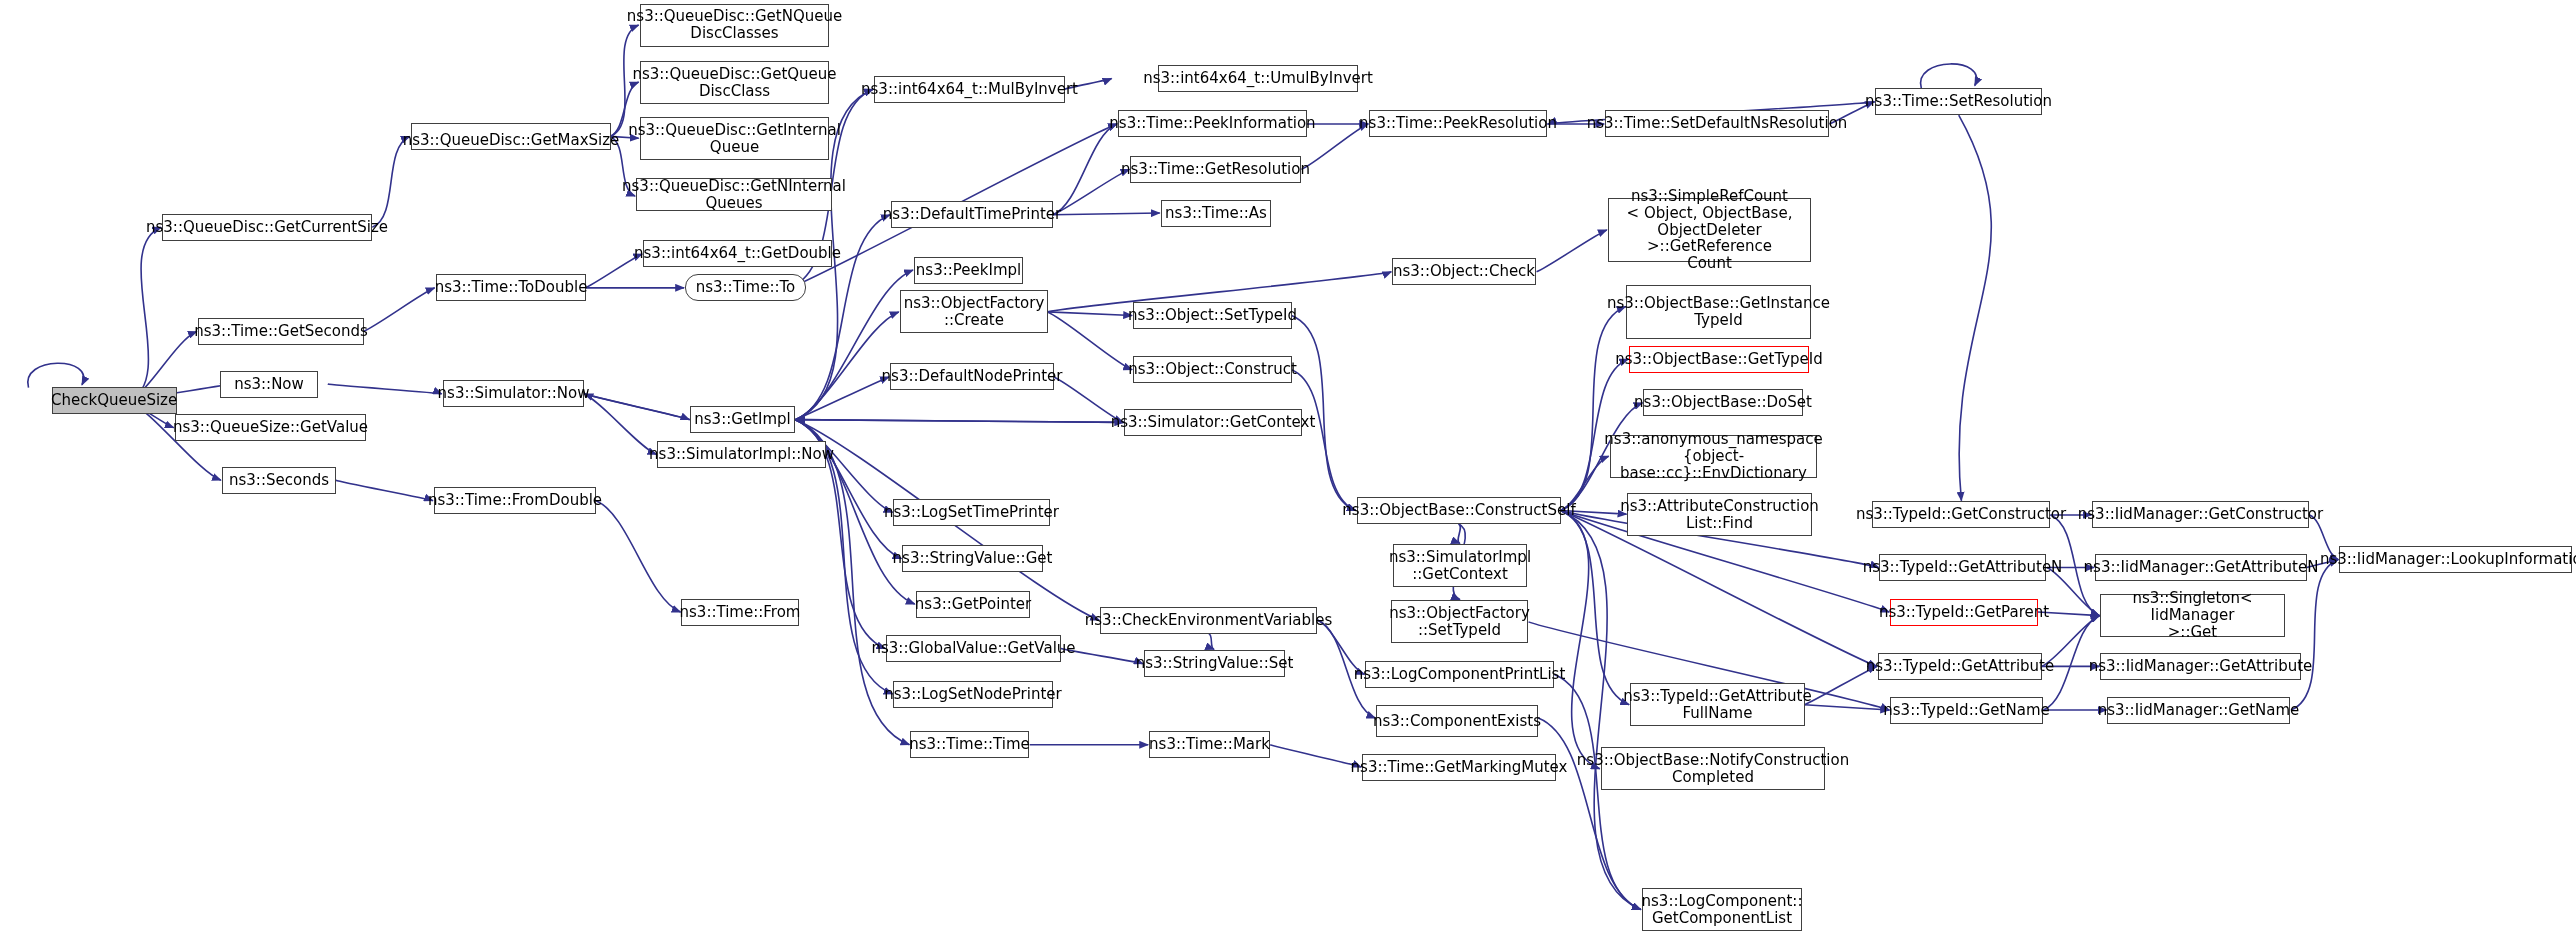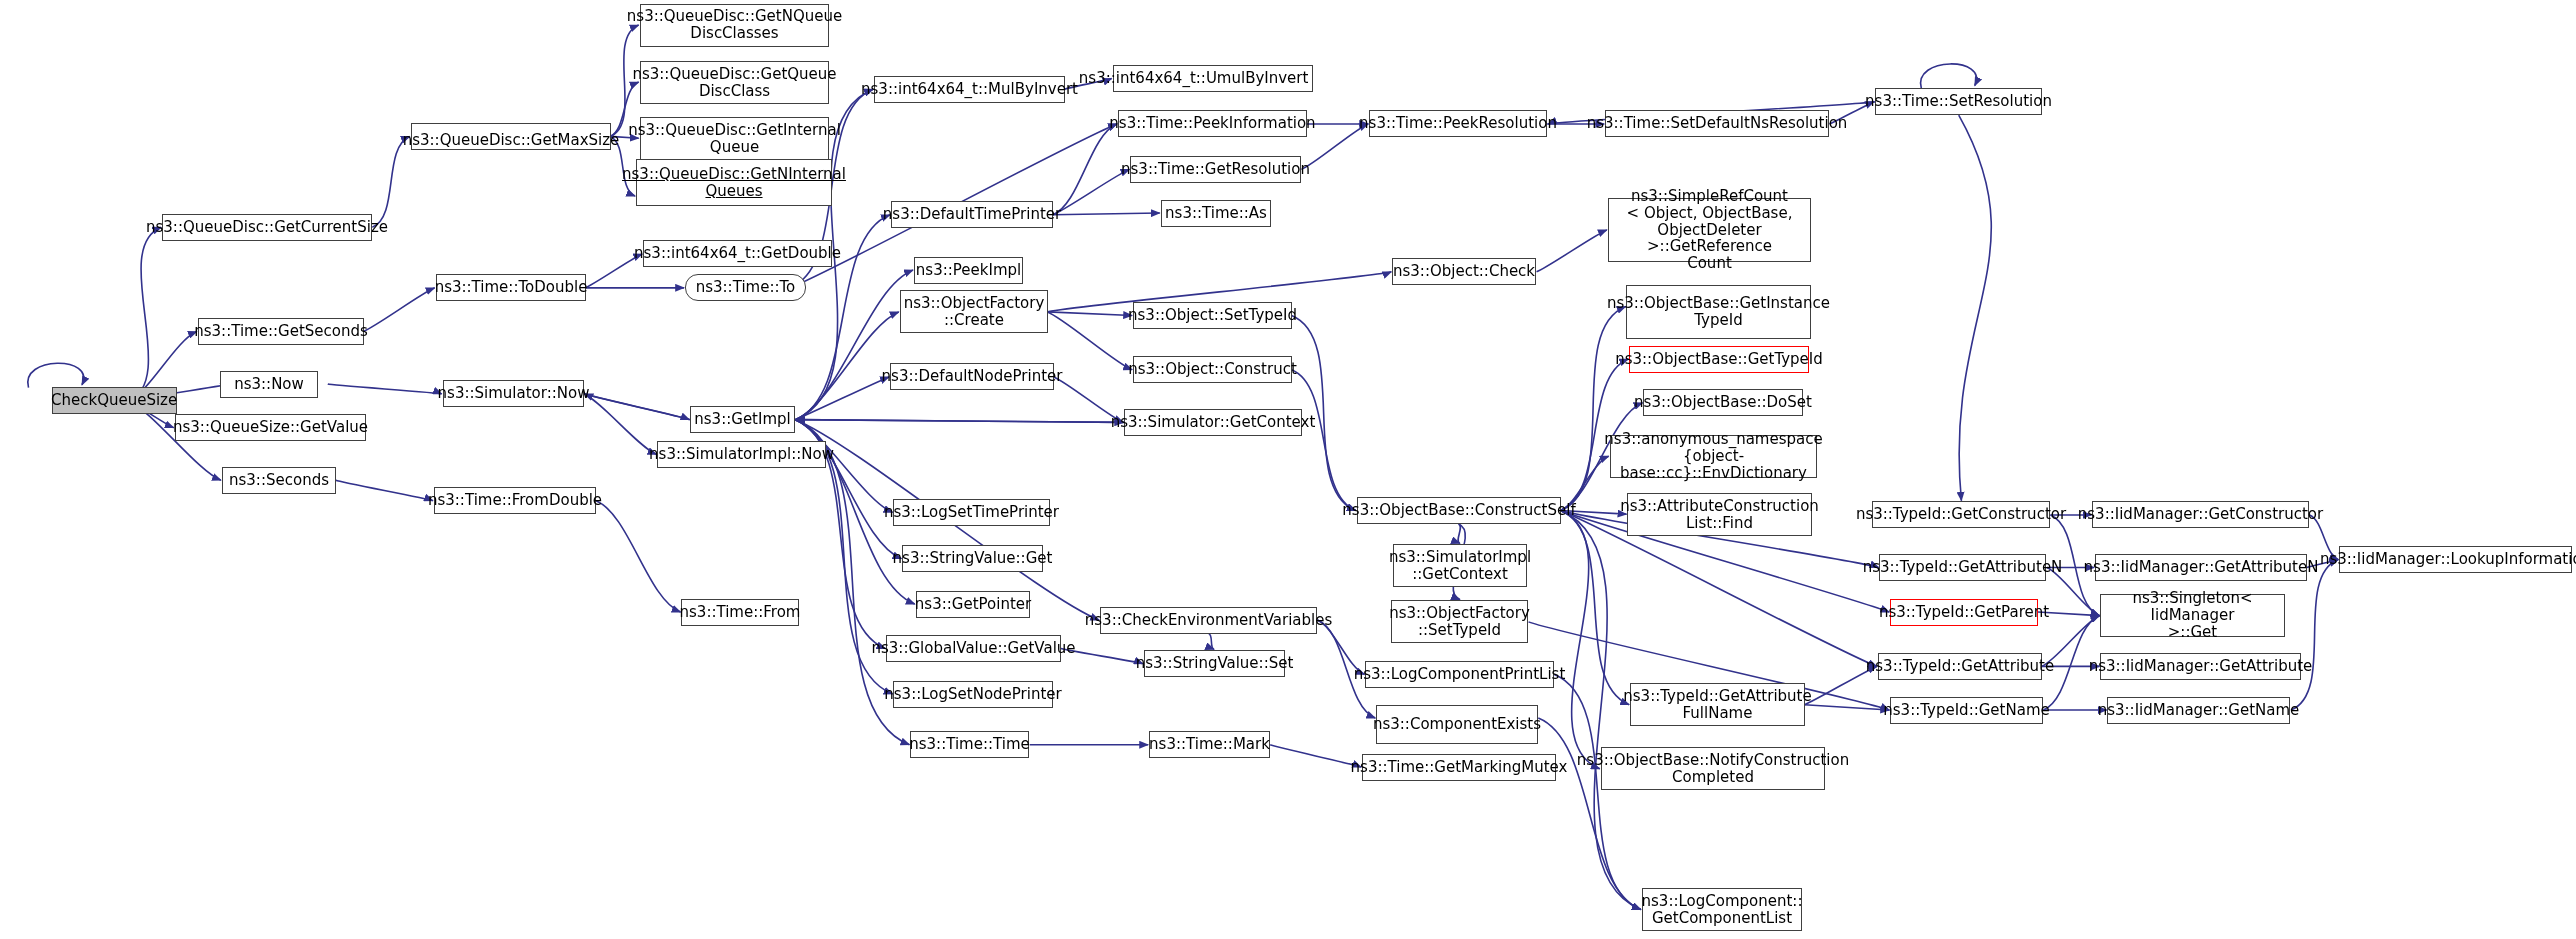--- a/index.html
+++ b/index.html
@@ -144,21 +144,21 @@
 DiscClasses</span>
       </div>
       <div class="node" style="left: 640px; top: 61px; width: 189px; height: 43px;">
         <span>ns3::QueueDisc::GetQueue
 DiscClass</span>
       </div>
       <div class="node" style="left: 640px; top: 117px; width: 189px; height: 43px;">
         <span>ns3::QueueDisc::GetInternal
 Queue</span>
       </div>
-      <div class="node" style="left: 636px; top: 159px; width: 196px; height: 47px; text-decoration: underline;">
+      <div class="node" style="left: 636px; top: 178px; width: 196px; height: 33px;">
         <span>ns3::QueueDisc::GetNInternal
 Queues</span>
       </div>
       <div class="node" style="left: 436px; top: 274px; width: 150px; height: 27px;">
         <span>ns3::Time::ToDouble</span>
       </div>
       <div class="node" style="left: 443px; top: 380px; width: 141px; height: 27px;">
         <span>ns3::Simulator::Now</span>
       </div>
       <div class="node" style="left: 434px; top: 487px; width: 162px; height: 27px;">
@@ -206,21 +206,21 @@
       </div>
       <div class="node" style="left: 886px; top: 635px; width: 175px; height: 27px;">
         <span>ns3::GlobalValue::GetValue</span>
       </div>
       <div class="node" style="left: 893px; top: 681px; width: 160px; height: 27px;">
         <span>ns3::LogSetNodePrinter</span>
       </div>
       <div class="node" style="left: 910px; top: 731px; width: 119px; height: 27px;">
         <span>ns3::Time::Time</span>
       </div>
-      <div class="node" style="left: 1113px; top: 65px; width: 200px; height: 27px; justify-content: flex-end;">
+      <div class="node" style="left: 1158px; top: 65px; width: 200px; height: 27px;">
         <span>ns3::int64x64_t::UmulByInvert</span>
       </div>
       <div class="node" style="left: 1118px; top: 110px; width: 189px; height: 27px;">
         <span>ns3::Time::PeekInformation</span>
       </div>
       <div class="node" style="left: 1130px; top: 156px; width: 171px; height: 27px;">
         <span>ns3::Time::GetResolution</span>
       </div>
       <div class="node" style="left: 1161px; top: 200px; width: 110px; height: 27px;">
         <span>ns3::Time::As</span>
@@ -253,21 +253,21 @@
         <span>ns3::SimulatorImpl
 ::GetContext</span>
       </div>
       <div class="node" style="left: 1391px; top: 600px; width: 137px; height: 43px;">
         <span>ns3::ObjectFactory
 ::SetTypeId</span>
       </div>
       <div class="node" style="left: 1365px; top: 661px; width: 189px; height: 27px;">
         <span>ns3::LogComponentPrintList</span>
       </div>
-      <div class="node" style="left: 1376px; top: 705px; width: 162px; height: 39px;">
+      <div class="node" style="left: 1376px; top: 705px; width: 162px; height: 32px;">
         <span>ns3::ComponentExists</span>
       </div>
       <div class="node" style="left: 1362px; top: 754px; width: 194px; height: 27px;">
         <span>ns3::Time::GetMarkingMutex</span>
       </div>
       <div class="node" style="left: 1369px; top: 110px; width: 178px; height: 27px;">
         <span>ns3::Time::PeekResolution</span>
       </div>
       <div class="node" style="left: 1605px; top: 110px; width: 224px; height: 27px;">
         <span>ns3::Time::SetDefaultNsResolution</span>

